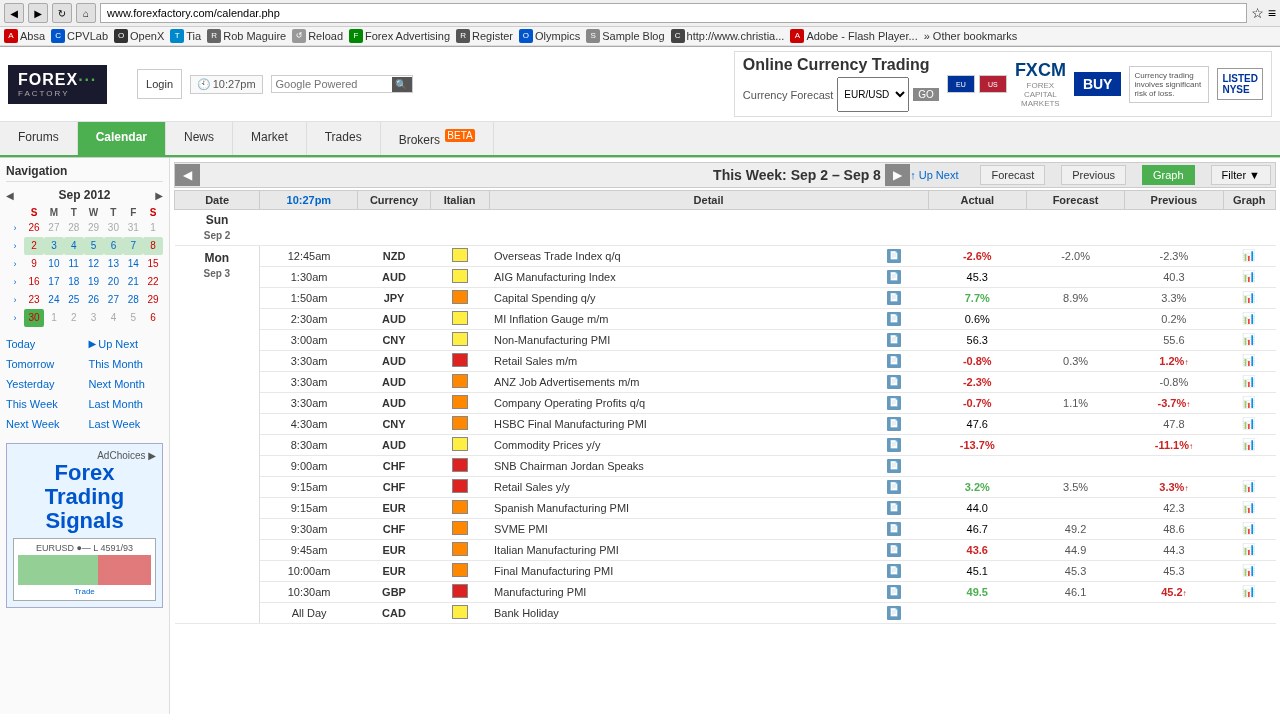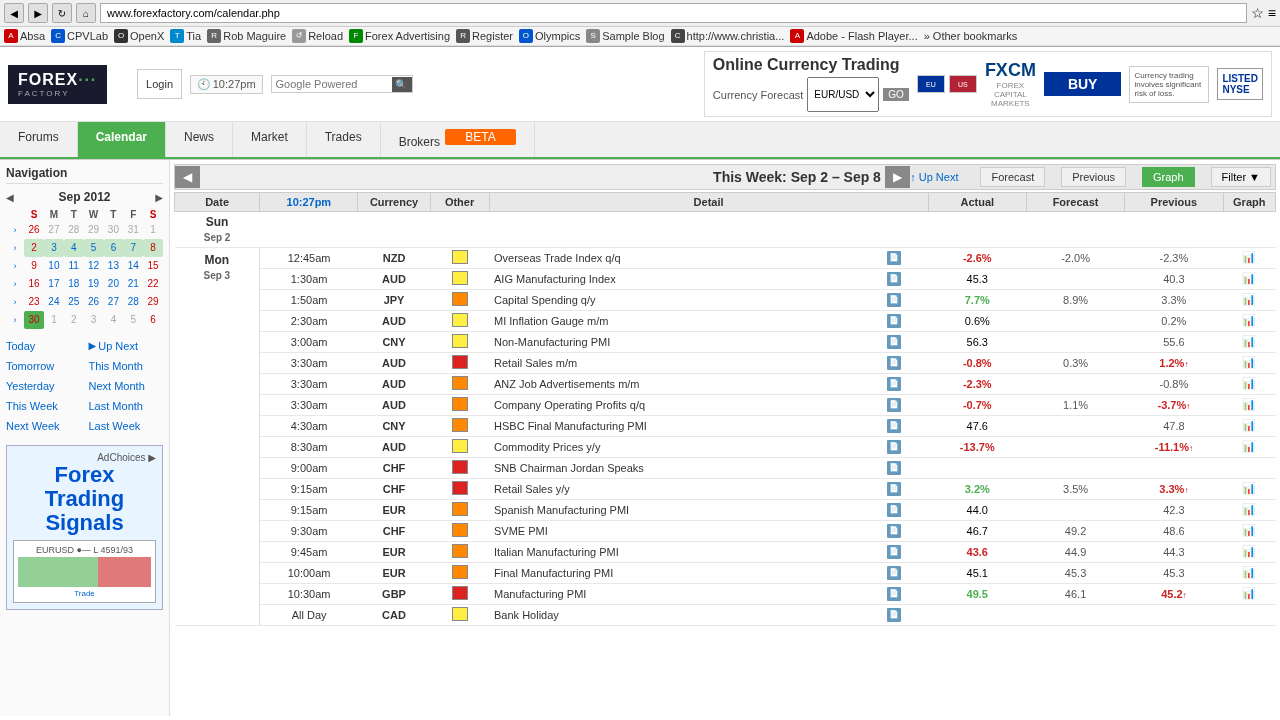--- a/index.html
+++ b/index.html
@@ -30,21 +30,21 @@
     .ad-banner { margin-left: auto; background: #fff; border: 1px solid #ddd; padding: 4px 8px; display: flex; align-items: center; gap: 8px; font-size: 11px; }
     .ad-title { font-size: 16px; font-weight: bold; color: #333; }
     .fxcm-logo { color: #004080; font-size: 18px; font-weight: bold; }
     .ad-flags { display: flex; gap: 4px; align-items: center; }
     .flag-box { width: 28px; height: 18px; border: 1px solid #ccc; display: flex; align-items: center; justify-content: center; font-size: 8px; }
 
     
     .main-nav { background: #f0f0f0; display: flex; border-bottom: 2px solid #4CAF50; }
     .nav-item { padding: 8px 18px; cursor: pointer; font-size: 12px; color: #333; text-decoration: none; border-right: 1px solid #ddd; }
     .nav-item.active { background: #4CAF50; color: white; font-weight: bold; }
-    .nav-beta { font-size: 12px; background: #ff6600; color: white; padding: 1px 20px; border-radius: 2px; margin-left: 2px; vertical-align: super; }
+    .nav-beta { font-size: 10px; background: #ff6600; color: white; padding: 1px 2px; border-radius: 2px; margin-left: 2px; vertical-align: super; }
 
     
     .main-layout { display: flex; }
 
     
     .left-sidebar { width: 170px; min-width: 170px; padding: 6px; border-right: 1px solid #ddd; background: #fafafa; }
     .sidebar-title { font-weight: bold; font-size: 12px; color: #333; margin-bottom: 6px; padding-bottom: 3px; border-bottom: 1px solid #ddd; }
     .mini-cal { width: 100%; }
     .cal-header { display: flex; align-items: center; justify-content: space-between; margin-bottom: 4px; }
     .cal-month { font-size: 12px; font-weight: bold; color: #333; }
@@ -174,21 +174,21 @@
         </div>
       </div>
       <div class="ad-flags">
         <div class="flag-box" style="background:#003399;color:white;font-size:7px;">EU</div>
         <div class="flag-box" style="background:#b22234;color:white;font-size:7px;">US</div>
       </div>
       <div style="text-align:center;">
         <div class="fxcm-logo">FXCM</div>
         <div style="font-size:8px;color:#888;">FOREX<br>CAPITAL<br>MARKETS</div>
       </div>
-      <div style="background:#003399;color:white;padding:4px 24px;font-size:14px;font-weight:bold;cursor:pointer;">BUY</div>
+      <div style="background:#003399;color:white;padding:4px 9px;font-size:14px;font-weight:bold;cursor:pointer;">BUY</div>
       <div style="border:1px solid #ccc;padding:4px;font-size:8px;color:#555;max-width:80px;">Currency trading involves significant risk of loss.</div>
       <div style="border:1px solid #999;padding:4px;font-size:10px;font-weight:bold;color:#003399;">LISTED<br>NYSE</div>
     </div>
   </div>
 
   <div class="main-nav">
     <a class="nav-item">Forums</a>
     <a class="nav-item active">Calendar</a>
     <a class="nav-item">News</a>
     <a class="nav-item">Market</a>
@@ -335,21 +335,21 @@
           <col class="col-actual">
           <col class="col-forecast">
           <col class="col-previous">
           <col class="col-graph">
         </colgroup>
         <thead>
           <tr class="cal-header-row">
             <th>Date</th>
             <th style="color:#0066cc;cursor:pointer;">10:27pm</th>
             <th>Currency</th>
-            <th>Other</th>
+            <th>Italian</th>
             <th colspan="2">Detail</th>
             <th>Actual</th>
             <th>Forecast</th>
             <th>Previous</th>
             <th>Graph</th>
           </tr>
         </thead>
         <tbody>
 
           <tr>

